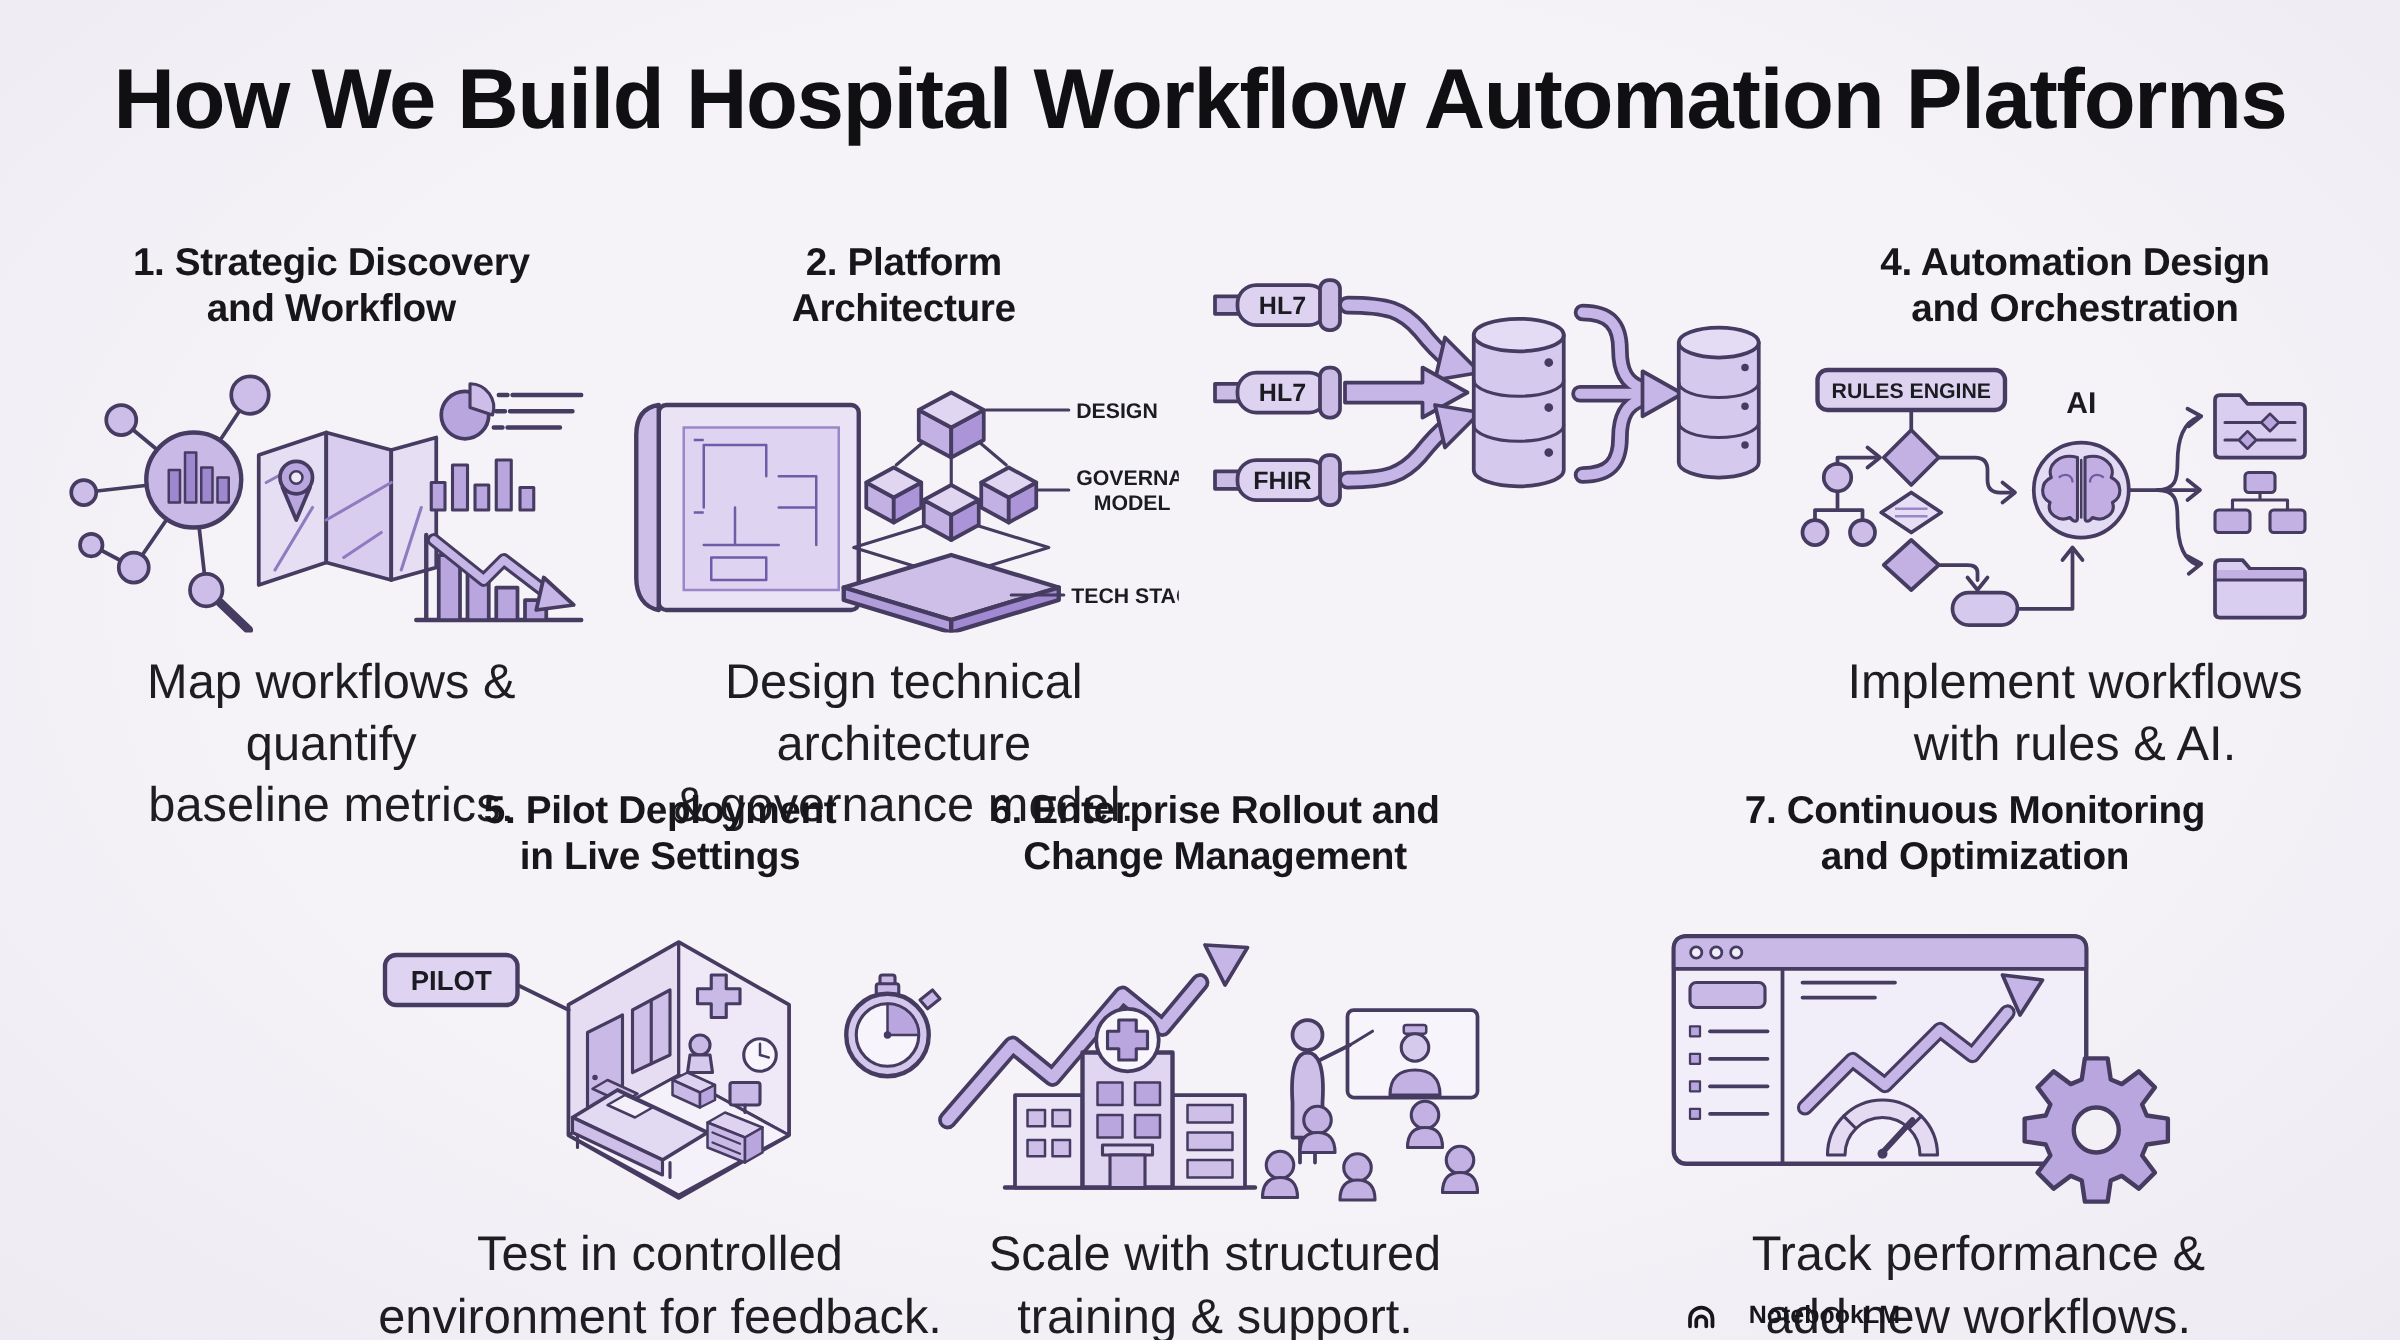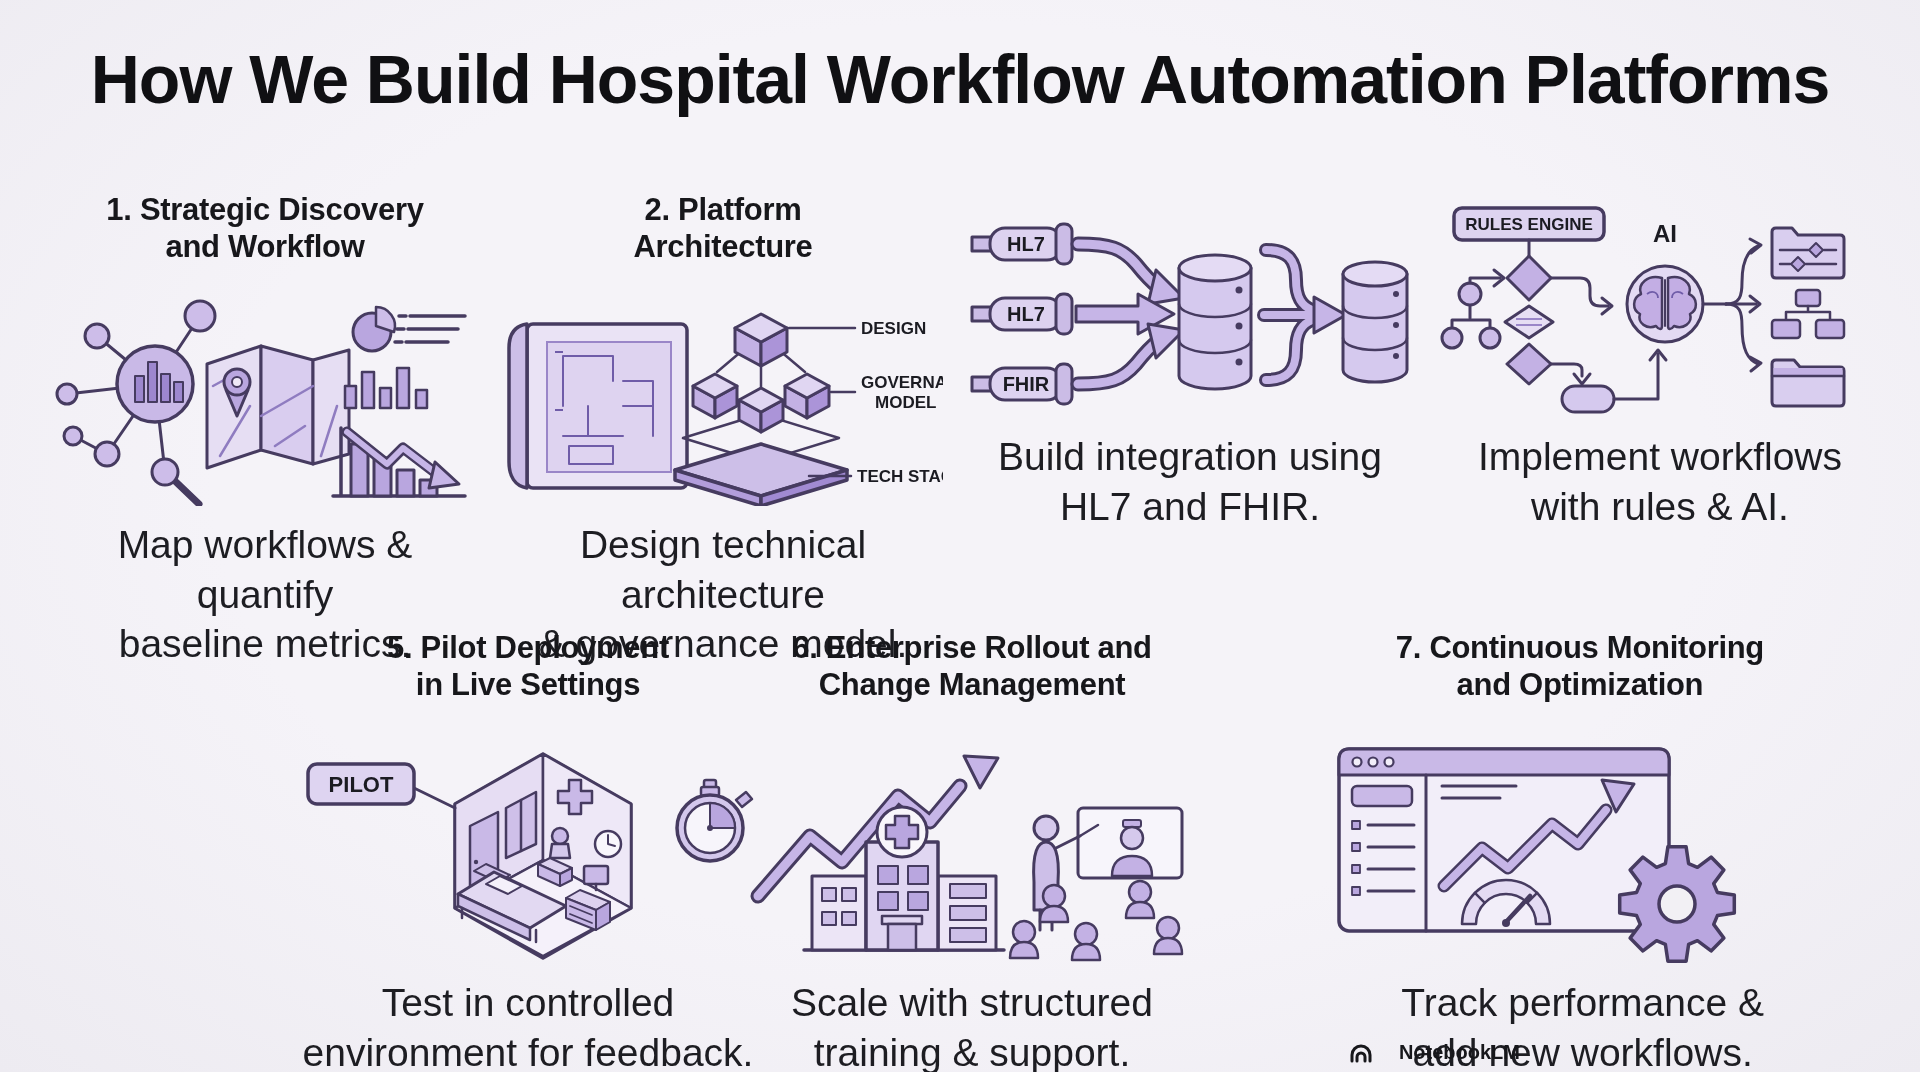--- a/index.html
+++ b/index.html
@@ -208,25 +208,25 @@
         <g>
           <path class="s" d="M373,76 L373,172 A32,12 0 0 0 437,172 L437,76" fill="#d5c9ee" stroke-width="3"></path>
           <ellipse class="s" cx="405" cy="76" rx="32" ry="12" fill="#e4dbf4" stroke-width="3"></ellipse>
           <path class="s" fill="none" stroke-width="2.5" d="M373,108 A32,12 0 0 0 437,108 M373,140 A32,12 0 0 0 437,140"></path>
           <circle cx="426" cy="96" r="3" fill="#463b60"></circle>
           <circle cx="426" cy="127" r="3" fill="#463b60"></circle>
           <circle cx="426" cy="158" r="3" fill="#463b60"></circle>
         </g>
       </svg>
     </div>
-    <p class="caption">Build integration using
-HL7 and FHIR.</p>
   </section>
 
   <section class="step row1 c4">
+    <h2>4. Automation Design
+and Orchestration</h2>
     <div class="art">
       <svg width="440" height="220" viewBox="0 0 440 220">
         <g>
           <rect class="s" x="14" y="10" width="150" height="32" rx="8" fill="#ddd3f0" stroke-width="3.5"></rect>
           <text class="lbl" x="89" y="32" font-size="17" text-anchor="middle">RULES ENGINE</text>
         </g>
         <g>
           <path class="s" fill="none" stroke-width="3" d="M89,42 L89,58"></path>
           <path class="s" d="M89,58 L111,80 L89,102 L67,80 Z" fill="#c3b1e4" stroke-width="3"></path>
           <path class="s" d="M89,108 L113,124 L89,140 L65,124 Z" fill="#e6def4" stroke-width="3"></path>

